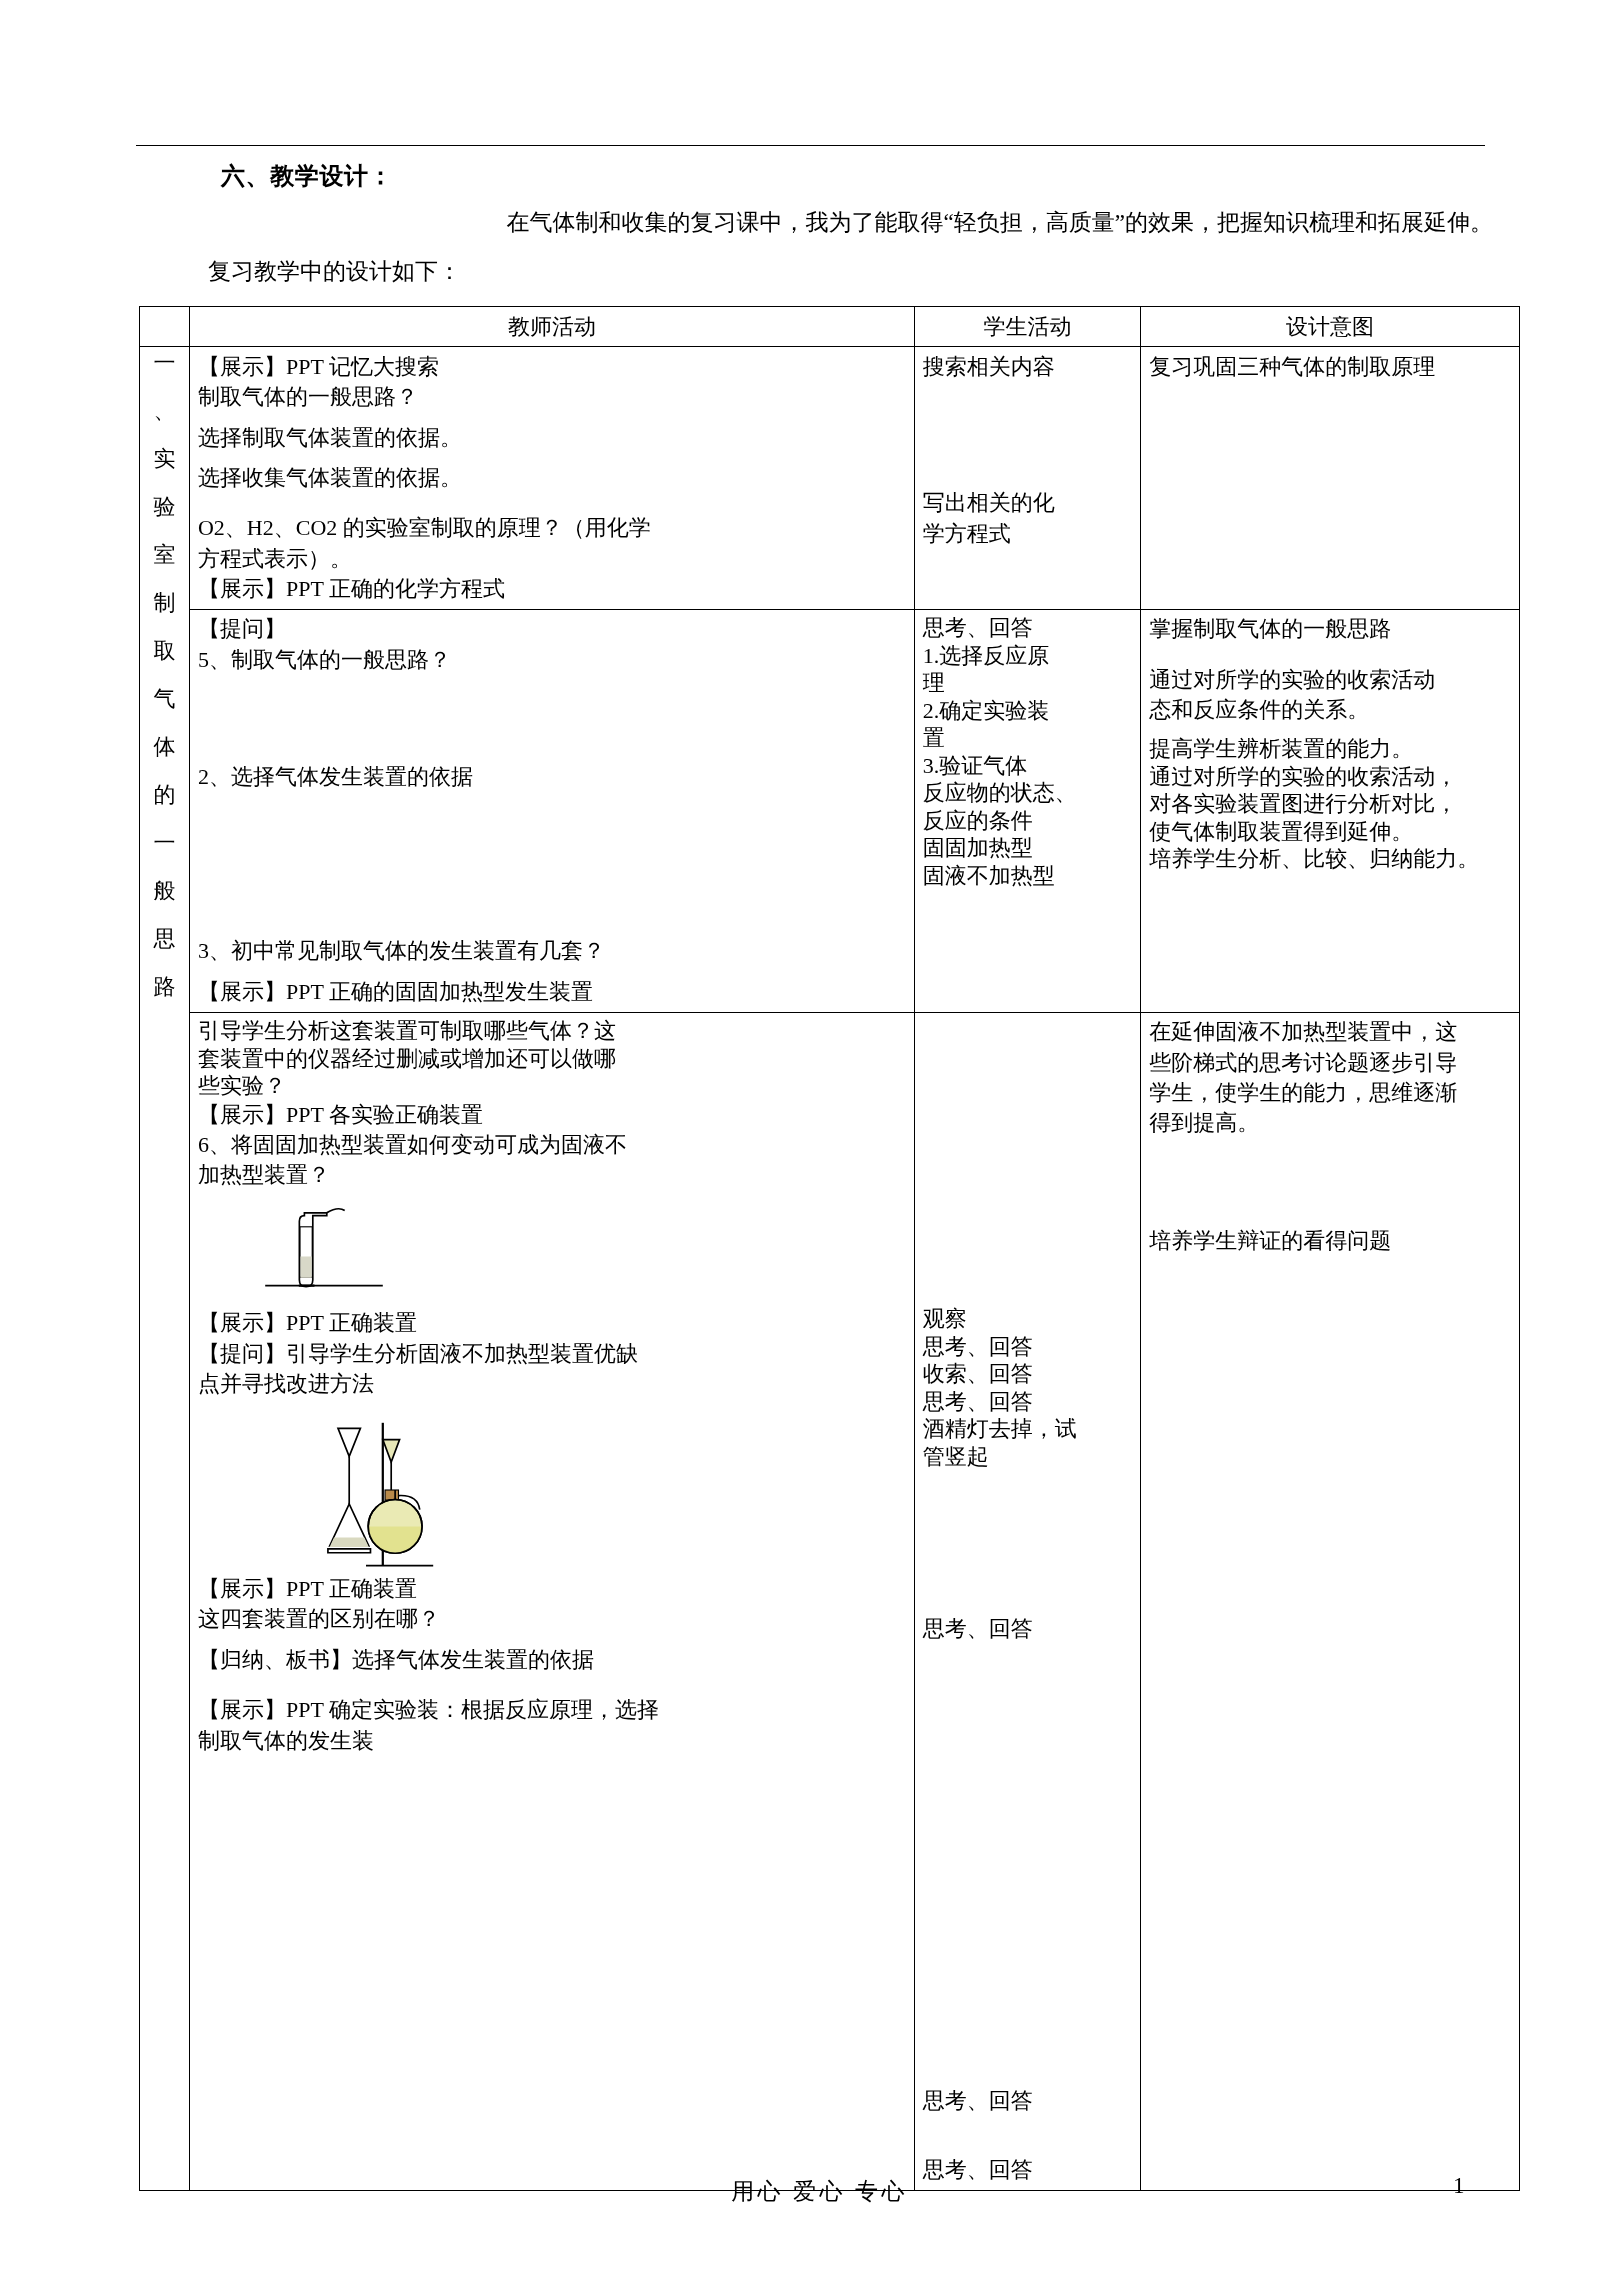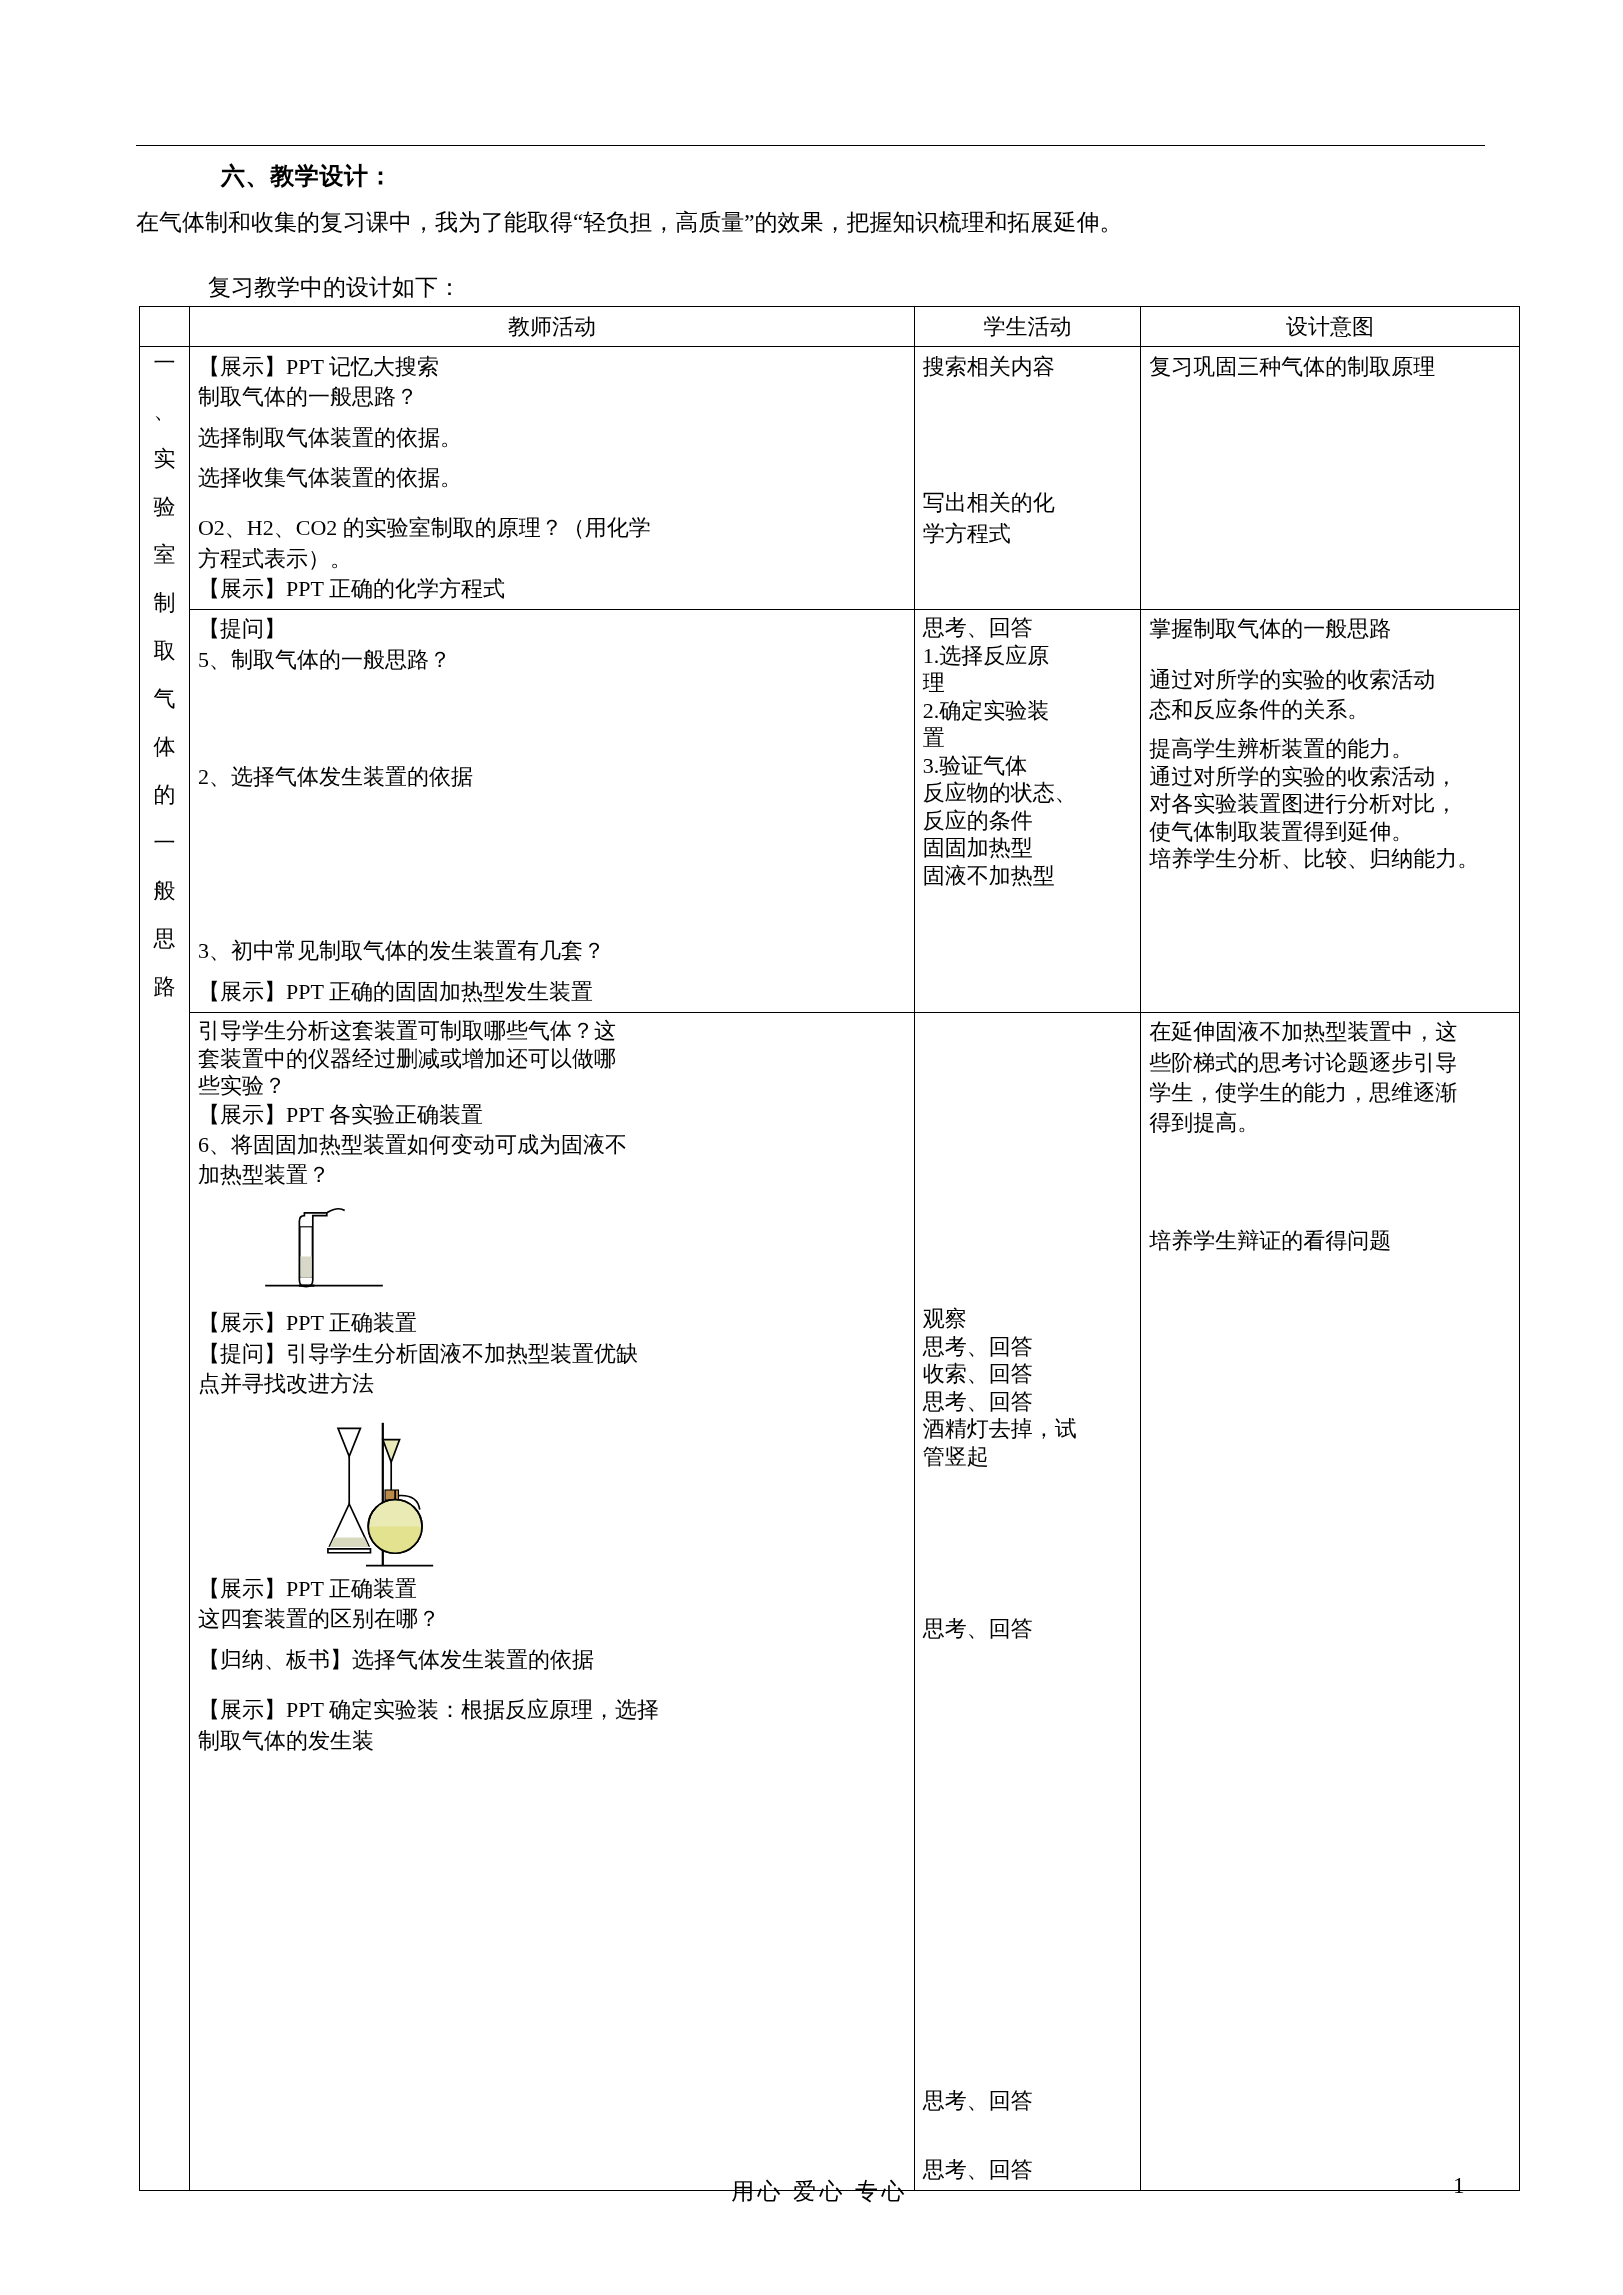--- a/index.html
+++ b/index.html
@@ -38,28 +38,28 @@
     letter-spacing: 0.6px;
     margin-left: 13px;
   }
   .para1 {
     position: absolute;
     left: 136px;
     top: 206px;
     width: 1357px;
     font-size: 23px;
     line-height: 1.5;
+    text-align: right;
   }
   .para2 {
     position: absolute;
     left: 208px;
     top: 255px;
     font-size: 23px;
     line-height: 1.5;
-    margin-top: 16px;
   }
   table.main {
     position: absolute;
     left: 119px;
     top: 306px;
     width: 1381px;
     border-collapse: collapse;
     table-layout: fixed;
     margin-left: 20px;
   }

